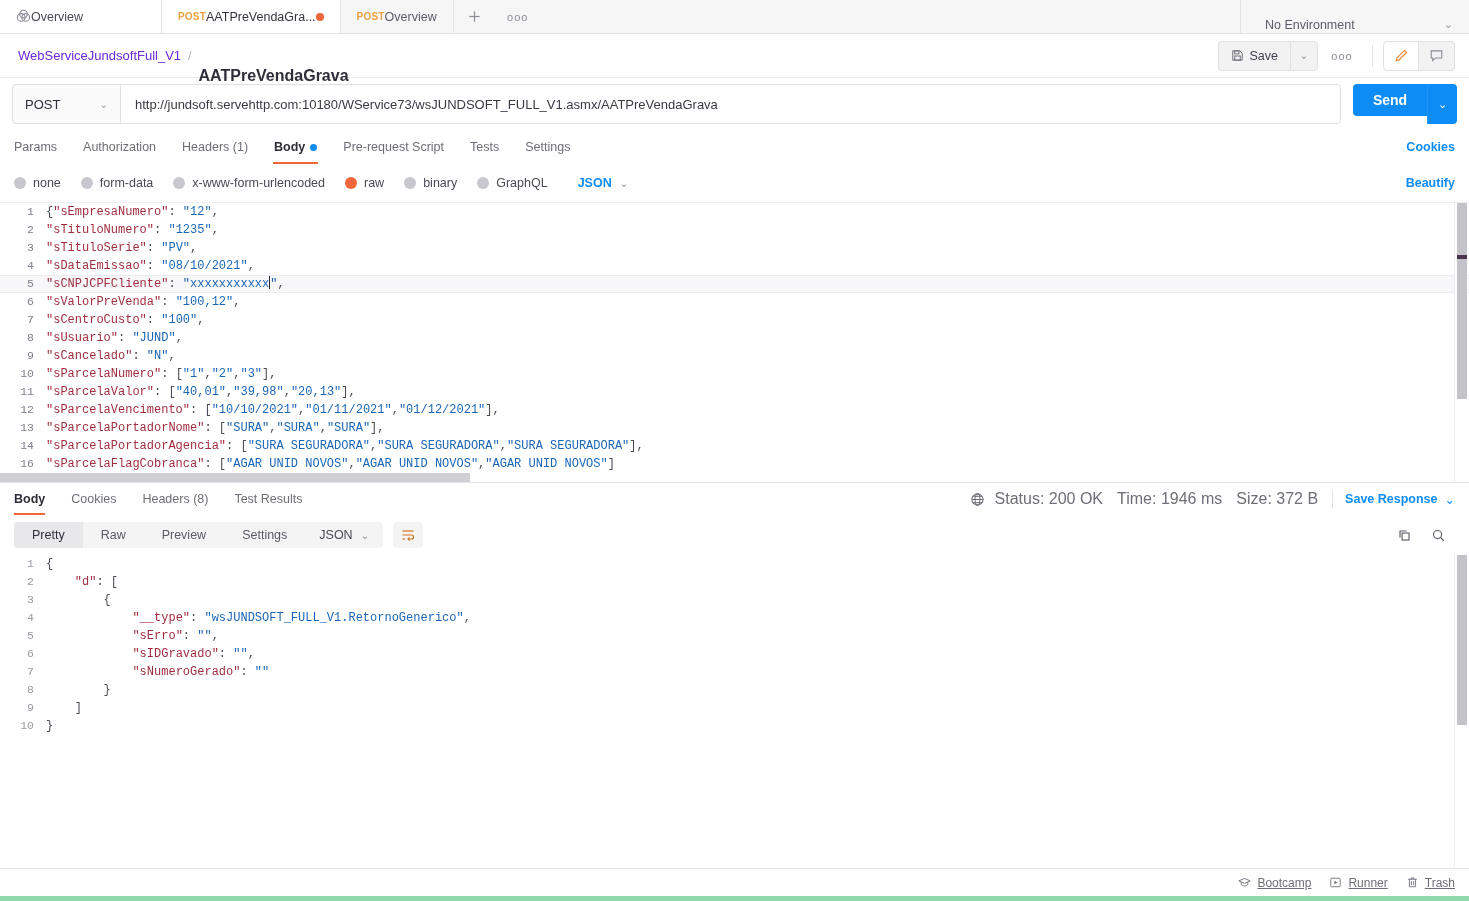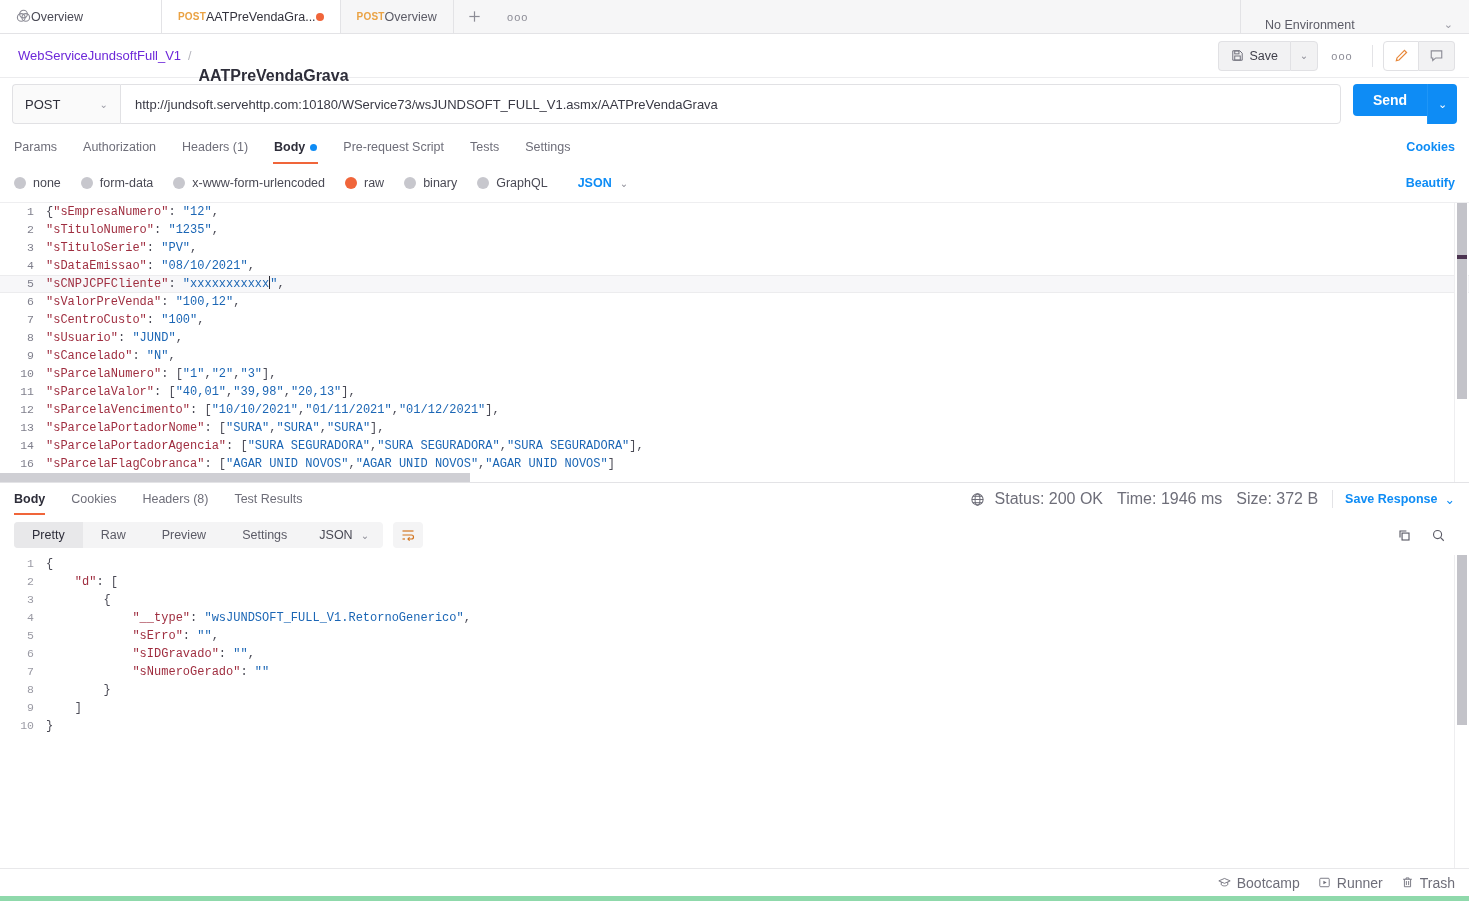--- a/index.html
+++ b/index.html
@@ -181,21 +181,21 @@
   .tb-spacer { flex: 1; }
   .tb-icon { width: 34px; height: 26px; display: flex; align-items: center; justify-content: center; color: #5b5b66; cursor: pointer; }
 
   .editor.response { flex: 1; border-top: 0; }
 
   
   .statusbar {
     height: 28px; min-height: 28px; display: flex; align-items: center; justify-content: flex-end;
     gap: 0; padding: 0 14px; border-top: 1px solid #e8e8ea; background: #ffffff;
   }
-  .sb-item { display: flex; align-items: center; gap: 6px; font-size: 14px; color: #6e6e79; margin-left: 18px; cursor: pointer; }
+  .sb-item { display: flex; align-items: center; gap: 6px; font-size: 12px; color: #6e6e79; margin-left: 18px; cursor: pointer; text-decoration: underline; }
   .bottom-accent { height: 5px; background: #8fd9ab; }
   svg { display: block; }
 </style>
 </head>
 <body>
 
 <div class="app">
 
   <div class="tabstrip">
     <div class="tab overview">

